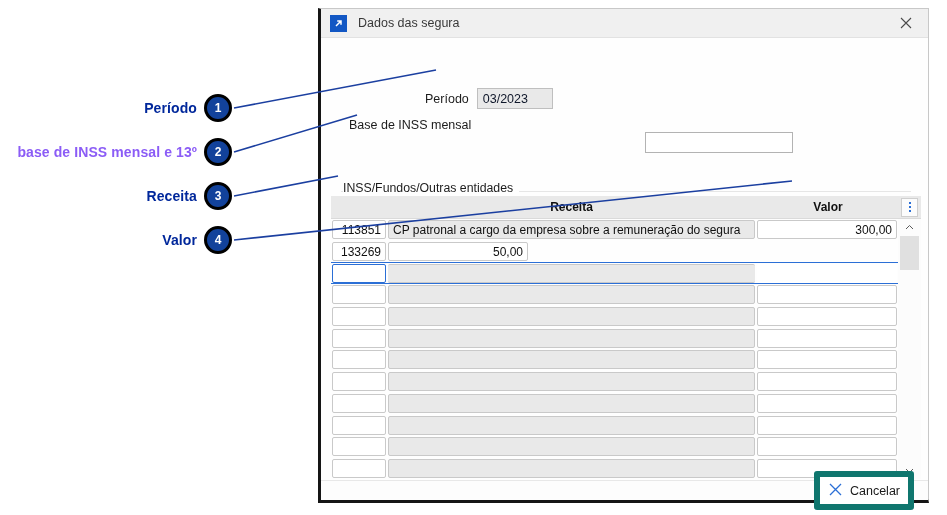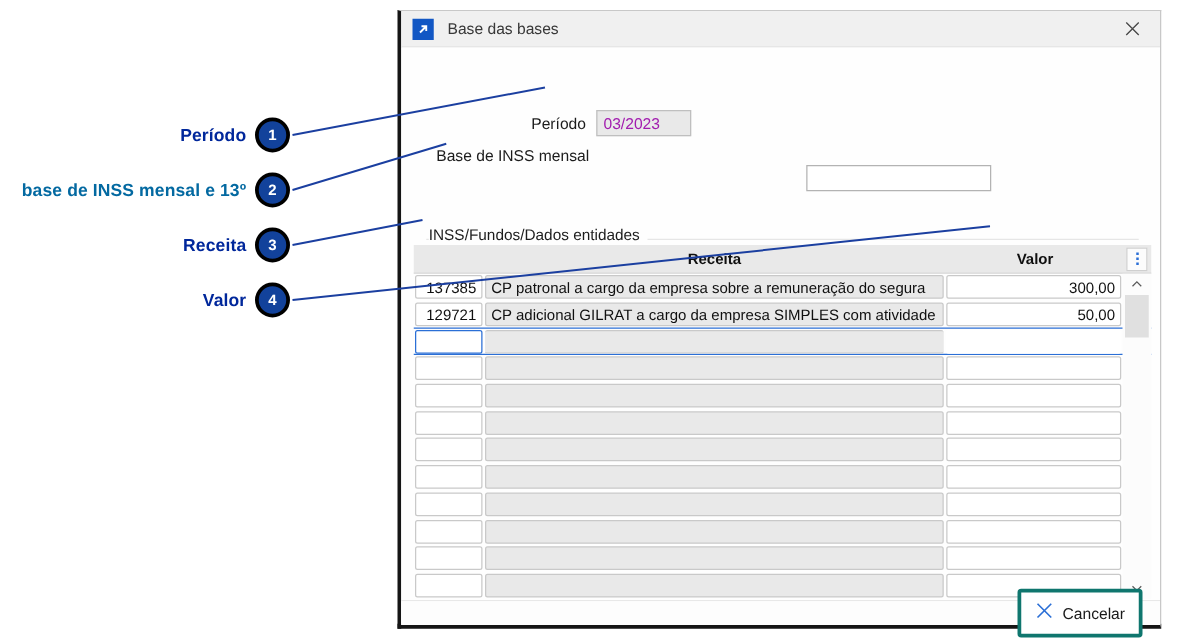--- a/index.html
+++ b/index.html
@@ -106,21 +106,21 @@
     font-size: 12.5px;
     color: #1c1c1c;
     white-space: nowrap;
   }
   .f-input {
     box-sizing: border-box;
     height: 21px;
     border: 1px solid #b3b3b3;
     background: #ffffff;
     font-size: 12.5px;
-    color: #a21caf;
+    color: #0f172a;
     display: flex;
     align-items: center;
     padding: 0 5px;
   }
   .f-input.readonly {
     background: #e9e9e9;
     border: 1px solid #bfbfbf;
   }
   .f-input.num { justify-content: flex-end; }
 
@@ -262,21 +262,21 @@
     background: #fdfdfd;
     display: flex;
     align-items: center;
     justify-content: flex-end;
     padding-right: 14px;
     gap: 12px;
     box-sizing: border-box;
   }
   .btn-cancel {
     width: 100px; height: 39px;
-    border: 3px solid #0f766e;
+    border: 6px solid #0f766e;
     border-radius: 3px;
     background: #ffffff;
     display: flex;
     align-items: center;
     justify-content: center;
     gap: 7px;
     font-size: 12.5px;
     color: #1a1a1a;
     box-sizing: border-box;
   }
@@ -304,21 +304,21 @@
 <div id="root">
 
   <div id="dialog">
 
     <div class="titlebar">
       <div class="app-icon">
         <svg width="11" height="11" viewBox="0 0 11 11">
           <path d="M3 8 L8 3 M4.2 3 L8 3 L8 6.8" stroke="#ffffff" stroke-width="1.5" fill="none"></path>
         </svg>
       </div>
-      <div class="titlebar-text">Base das bases</div>
+      <div class="titlebar-text">Dados das segura</div>
       <div class="win-close">
         <svg width="12" height="12" viewBox="0 0 12 12">
           <path d="M1 1 L11 11 M11 1 L1 11" stroke="#4a4a4a" stroke-width="1.1" fill="none"></path>
         </svg>
       </div>
     </div>
 
     <div class="dlg-body">
 
       <div class="field-row" style="left:104px; top:50px;">
@@ -328,47 +328,46 @@
 
       <div class="field-row" style="left:28px; top:80px;">
         <span class="f-label">Base de INSS mensal</span>
       </div>
 
       <div class="field-row" style="left:316px; top:94px;">
         <span class="f-input num" style="width:148px; margin-left:8px;"></span>
       </div>
 
       <div class="group-rule"></div>
-      <div class="group-label">INSS/Fundos/Dados entidades</div>
+      <div class="group-label">INSS/Fundos/Outras entidades</div>
 
       <div id="grid">
         <div class="grid-head">
           <div class="col-code hcell"></div>
           <div class="col-desc hcell">Receita</div>
           <div class="col-val hcell">Valor</div>
           <div class="col-btn">
             <div class="dots-btn">
                 <i></i>
                 <i></i>
                 <i></i>
               </div>
           </div>
         </div>
 
         <div style="position:relative;">
           <div class="grid-rows" id="grid-rows">
               <div class="grow">
-                <div class="cell code col-code">137385</div>
+                <div class="cell code col-code">113851</div>
                 <div class="cell desc col-desc">CP patronal a cargo da empresa sobre a remuneração do segura</div>
                 <div class="cell val col-val">300,00</div>
                 <div class="sb"></div>
               </div>
               <div class="grow">
-                <div class="cell code col-code">129721</div>
-                <div class="cell desc col-desc">CP adicional GILRAT a cargo da empresa SIMPLES com atividade</div>
+                <div class="cell code col-code">133269</div>
                 <div class="cell val col-val">50,00</div>
                 <div class="sb"></div>
               </div>
               <div class="grow selected">
                 <div class="cell code col-code"></div>
                 <div class="cell desc col-desc"></div>
                 <div class="cell val col-val"></div>
                 <div class="sb"></div>
               </div>
               <div class="grow">
@@ -463,21 +462,21 @@
     <g id="anno-lines">
         <line x1="234" y1="108" x2="436" y2="70" stroke="#1b3fa0" stroke-width="1.6"></line>
         <line x1="234" y1="152" x2="357" y2="115" stroke="#1b3fa0" stroke-width="1.6"></line>
         <line x1="234" y1="196" x2="338" y2="176" stroke="#1b3fa0" stroke-width="1.6"></line>
         <line x1="234" y1="240" x2="792" y2="181" stroke="#1b3fa0" stroke-width="1.6"></line>
       </g>
   </svg>
   <div id="anno-labels">
       <div class="anno-label" style="right: 750px; top: 108px; color: rgb(0, 39, 155);">Período</div>
       <div class="anno-badge" style="left: 218px; top: 108px; background: rgb(18, 66, 155);">1</div>
-      <div class="anno-label" style="right: 750px; top: 152px; color: #0369a1;">base de INSS mensal e 13º</div>
+      <div class="anno-label" style="right: 750px; top: 152px; color: #8b5cf6;">base de INSS mensal e 13º</div>
       <div class="anno-badge" style="left: 218px; top: 152px; background: rgb(18, 66, 155);">2</div>
       <div class="anno-label" style="right: 750px; top: 196px; color: rgb(0, 39, 155);">Receita</div>
       <div class="anno-badge" style="left: 218px; top: 196px; background: rgb(18, 66, 155);">3</div>
       <div class="anno-label" style="right: 750px; top: 240px; color: rgb(0, 39, 155);">Valor</div>
       <div class="anno-badge" style="left: 218px; top: 240px; background: rgb(18, 66, 155);">4</div>
     </div>
 
 </div>
 
 </body></html>

